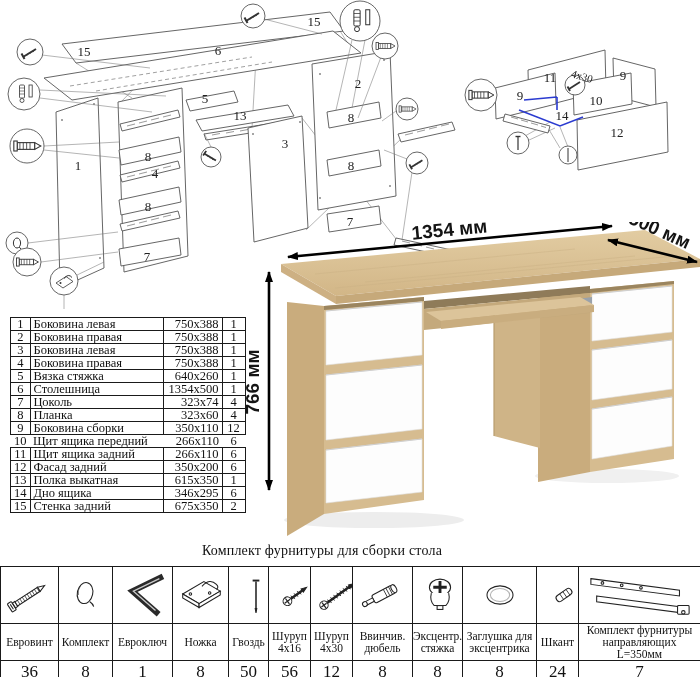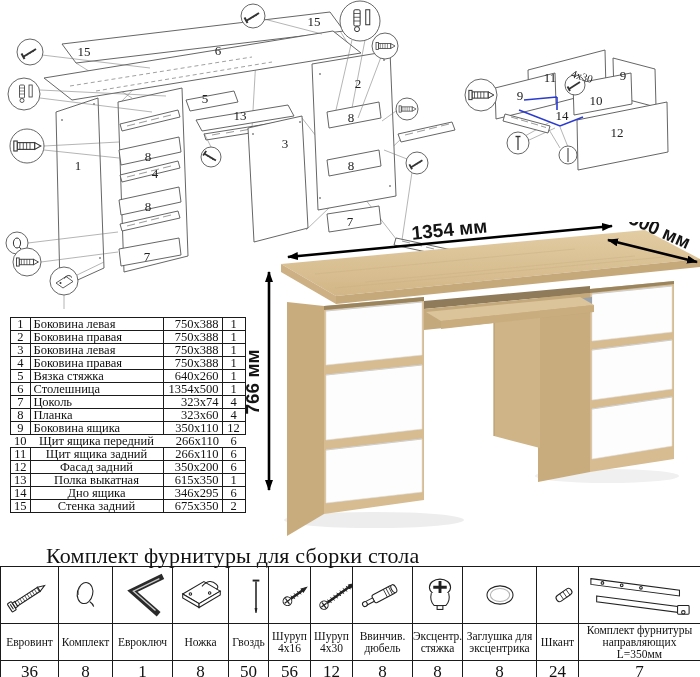--- a/index.html
+++ b/index.html
@@ -8,24 +8,24 @@
   #canvas > svg{position:absolute;}
   
   .parts{position:absolute;left:10px;top:317px;border-collapse:collapse;}
   .parts td{border:1px solid #1a1a1a;font-size:12.5px;line-height:12px;height:12px;
             padding:0 3px;white-space:nowrap;}
   .parts td.c{text-align:center;}
   .parts td.nm{width:126px;font-family:Liberation Serif, serif;}
   .parts td.sz{width:52px;text-align:right;}
   .parts td.q{width:16px;text-align:center;}
   .parts tr.nb td{border:none;}
-  .parts tr.ctr td.nm{text-align:center;margin-top:13px;}
+  .parts tr.ctr td.nm{margin-top:13px;}
   
-  .hw-title{position:absolute;top:543px;left:46px;width:552px;
-            font-size:22px;letter-spacing:.2px;}
+  .hw-title{position:absolute;top:543px;left:46px;width:552px;text-align:center;
+            font-size:14px;letter-spacing:.2px;}
   .hw{position:absolute;left:0;top:566px;width:700px;border-collapse:collapse;table-layout:fixed;}
   .hw td{border:1px solid #1a1a1a;text-align:center;vertical-align:middle;padding:0;overflow:hidden;}
   .hw tr.icons td{height:56px;}
   .hw tr.names td{height:29px;font-size:11.5px;line-height:12px;white-space:pre-line;}
   .hw tr.qty td{height:21px;font-size:17px;}
   .hw svg{display:block;margin:0 auto;}
   .dg{stroke:#555;stroke-width:.9;fill:#fff;}
   .ld{stroke:#777;stroke-width:.55;fill:none;}
   .hx{stroke:#555;stroke-width:.6;fill:none;}
   .lab{font-family:"Liberation Serif",serif;font-size:13px;fill:#222;text-anchor:middle;}
@@ -331,21 +331,21 @@
           <td class="q">4</td>
         </tr>
     <tr>
           <td class="c">8</td>
           <td class="nm">Планка</td>
           <td class="sz">323x60</td>
           <td class="q">4</td>
         </tr>
     <tr>
           <td class="c">9</td>
-          <td class="nm">Боковина ящика</td>
+          <td class="nm">Боковина сборки</td>
           <td class="sz">350x110</td>
           <td class="q">12</td>
         </tr>
     <tr class="nb ctr">
           <td class="c">10</td>
           <td class="nm">Щит ящика передний</td>
           <td class="sz">266x110</td>
           <td class="q">6</td>
         </tr>
     <tr class="ctr">

